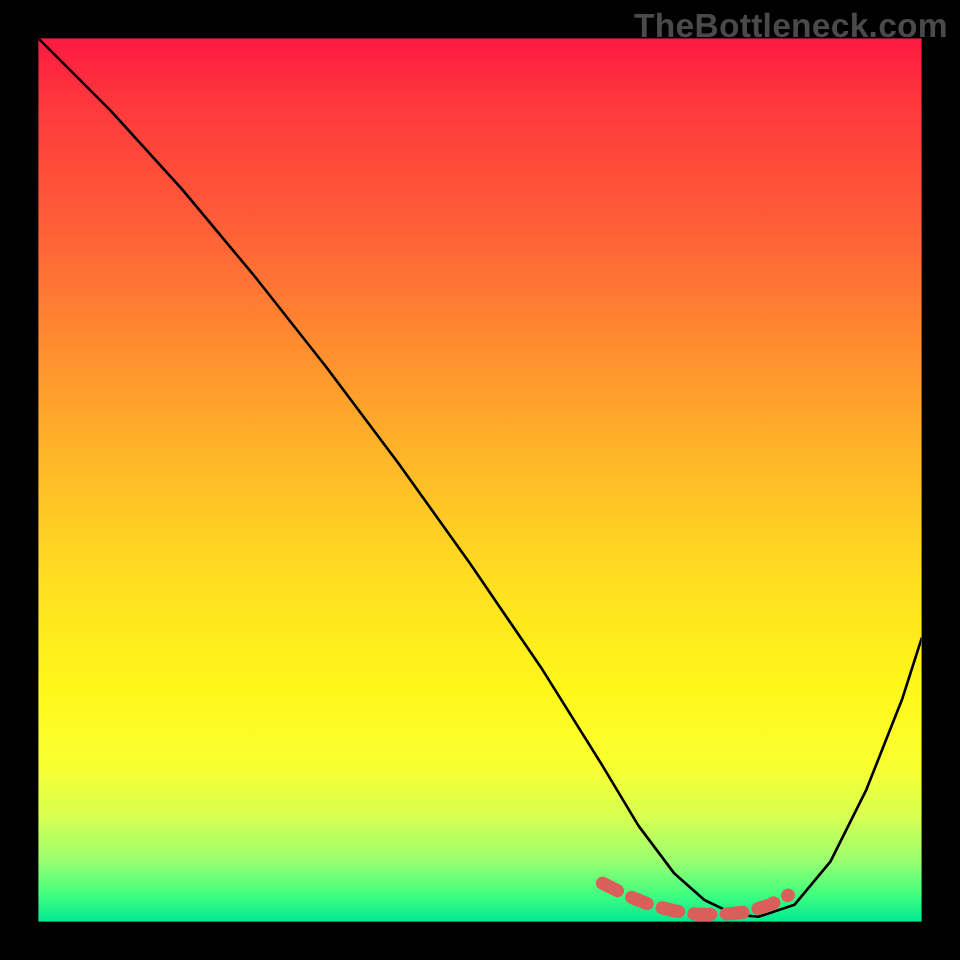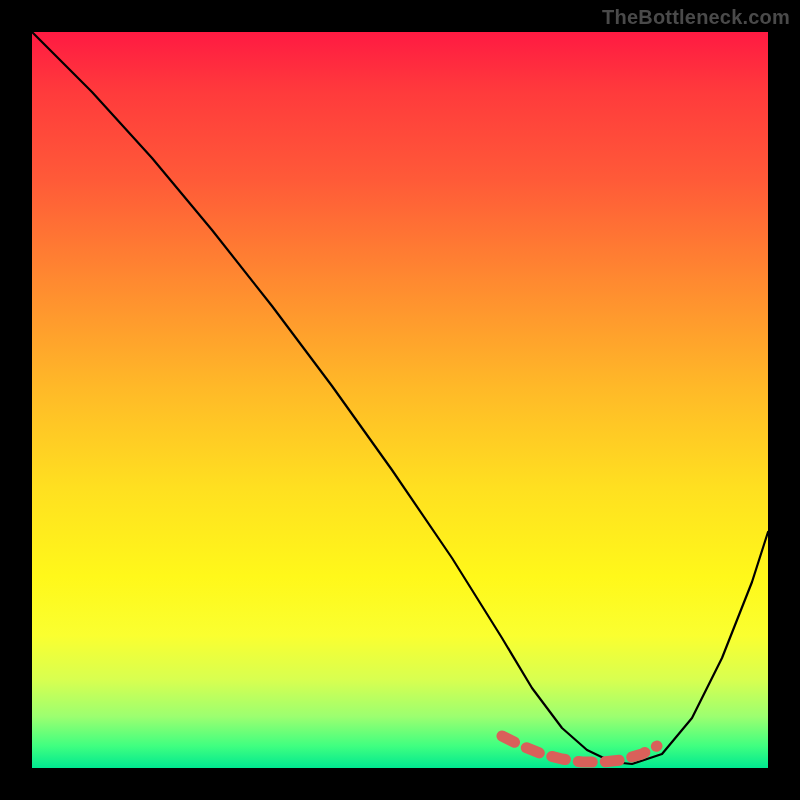--- a/index.html
+++ b/index.html
@@ -37,21 +37,21 @@
       #d8ff50 88%,
       #9cff70 93%,
       #40ff80 97%,
       #00e890 100%);
   }
   .watermark {
     position: absolute;
     top: 6px;
     right: 10px;
     color: #4a4a4a;
-    font-size: 20px;
+    font-size: 28px;
     font-weight: 600;
     letter-spacing: 0.2px;
     user-select: none;
   }
   svg.curve {
     position: absolute;
     left: 0;
     top: 0;
     width: 736px;
     height: 736px;

